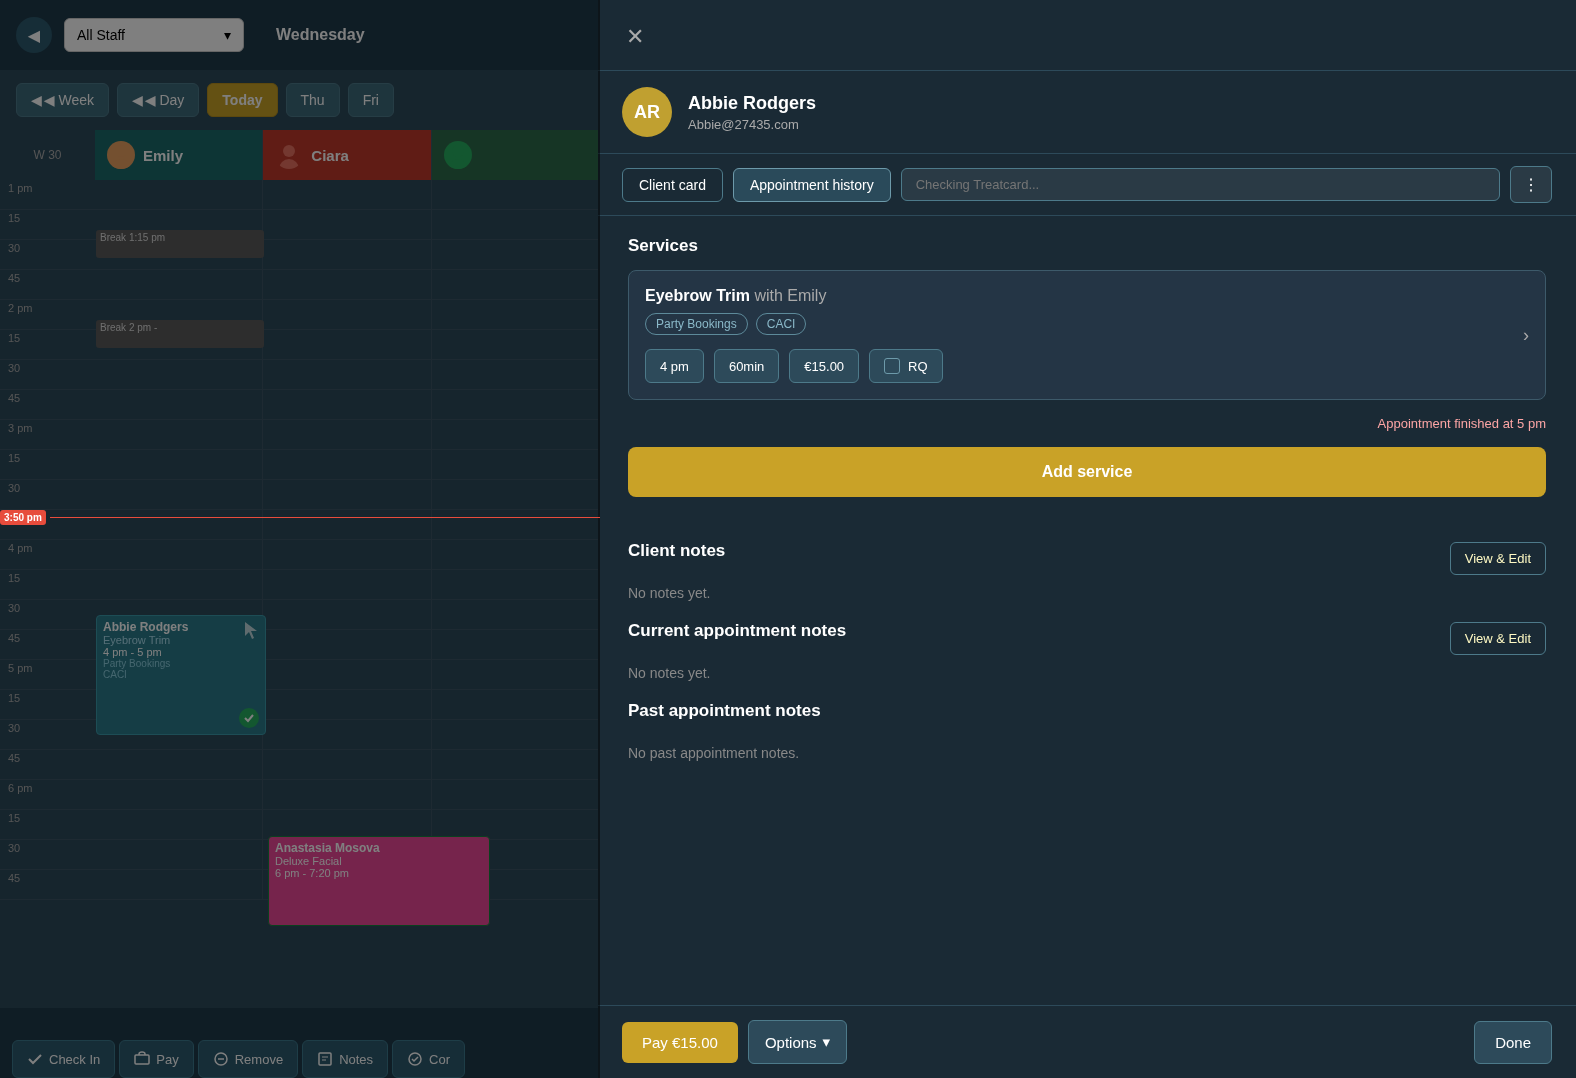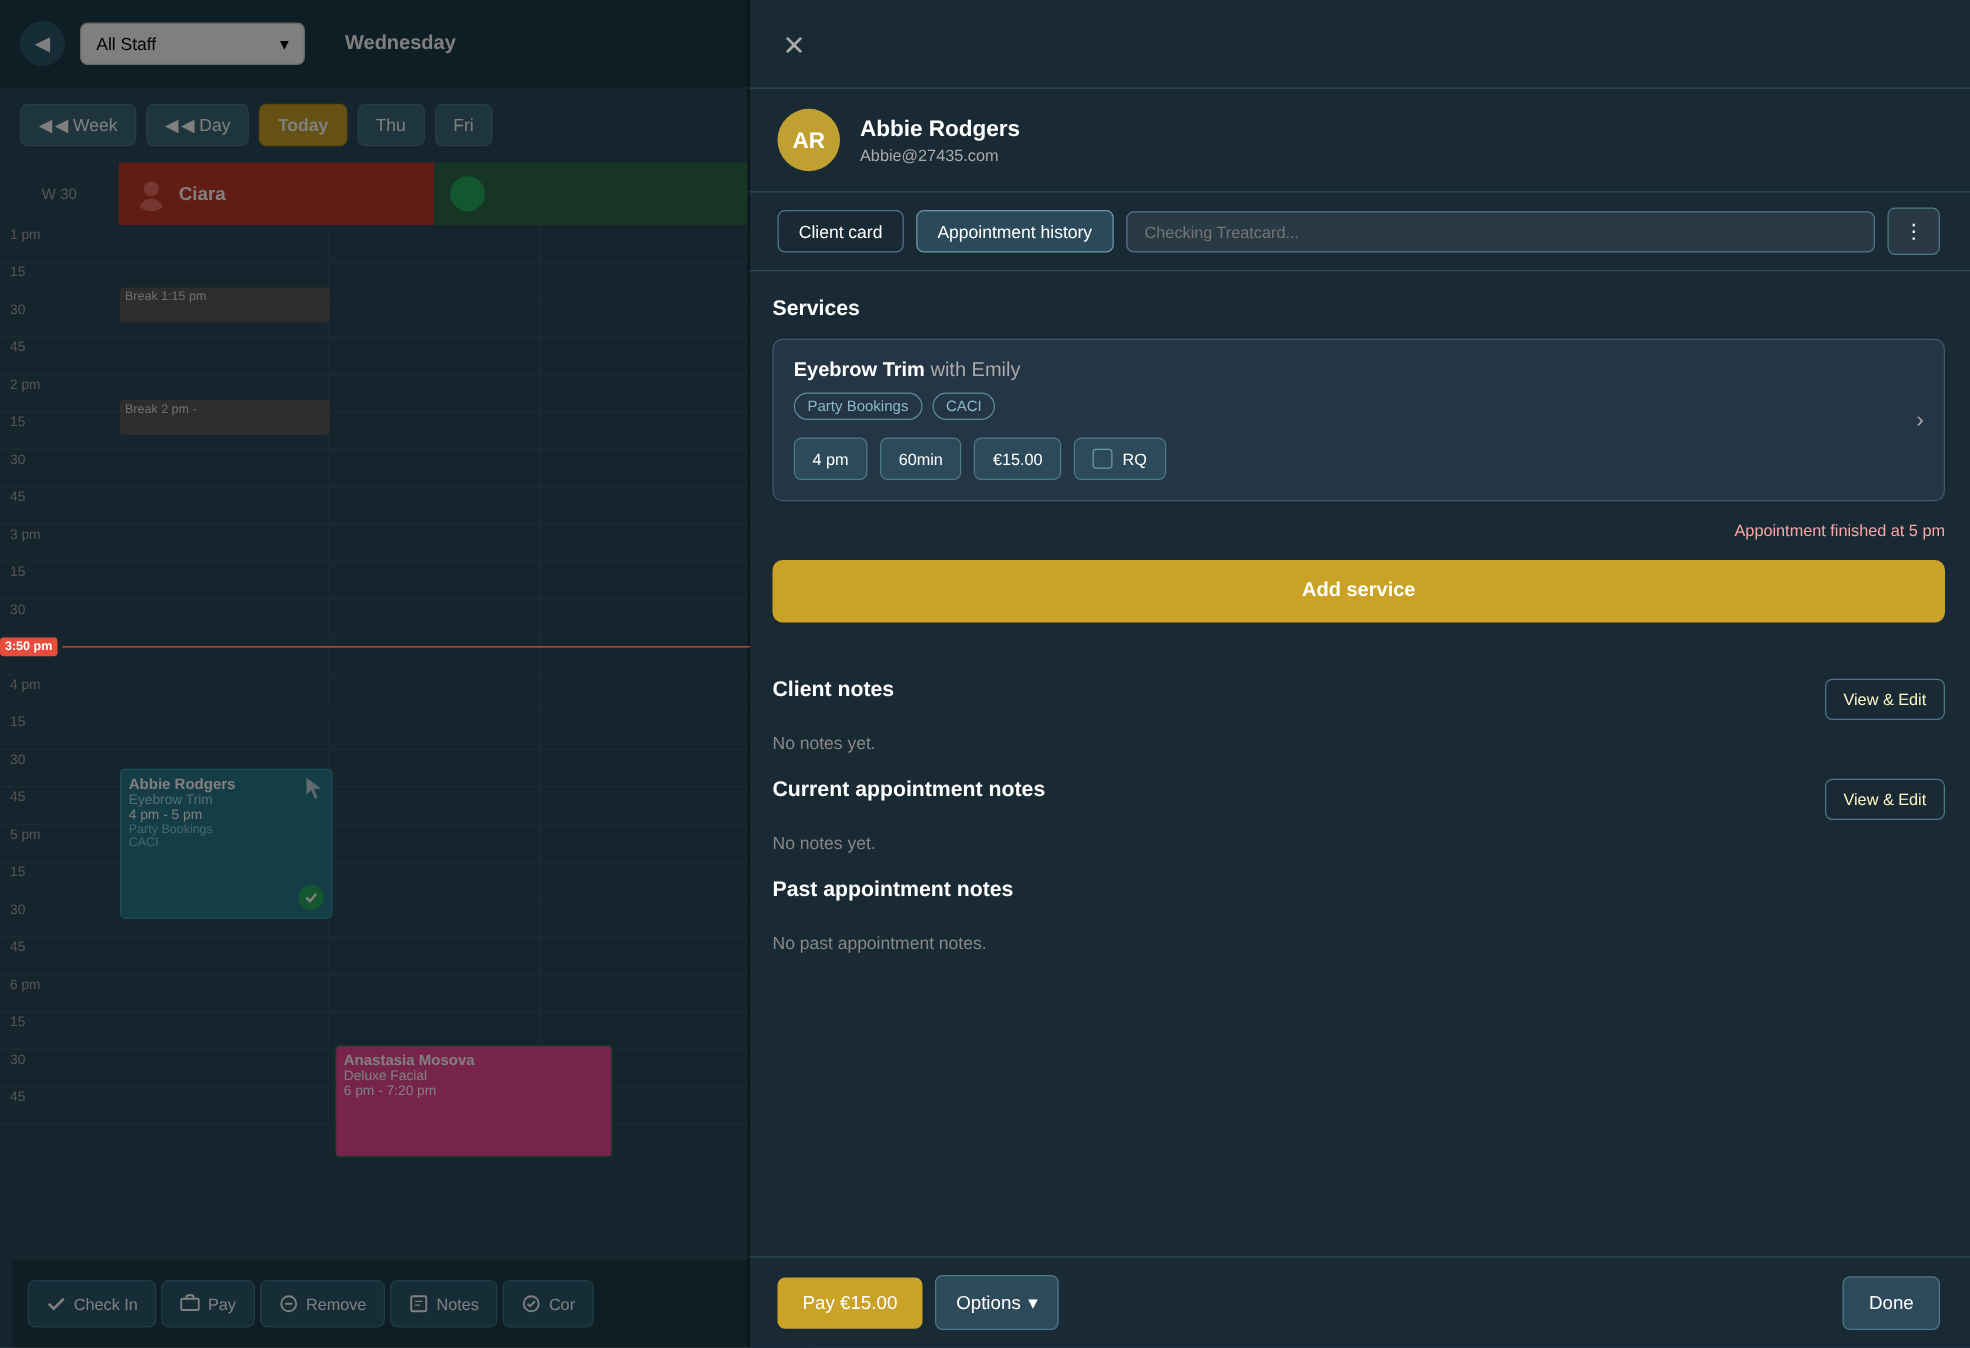--- a/index.html
+++ b/index.html
@@ -113,22 +113,22 @@
     .time-indicator-label {
       background: #e74c3c; color: white; font-size: 10px; font-weight: bold;
       padding: 2px 4px; border-radius: 3px; margin-right: 4px; white-space: nowrap;
     }
     .time-indicator-line {
       flex: 1; height: 1px; background: #e74c3c;
     }
 
     
     .bottom-bar {
-      position: absolute; bottom: 0; left: 10px; width: 640px; height: 70px;
-      background: #1e3a4a; display: flex; align-items: center; gap: 4px;
+      position: absolute; bottom: 0; left: 0; width: 640px; height: 70px;
+      background: #1e3a4a; display: flex; align-items: flex-end; gap: 4px;
       padding: 0 12px;
     }
     .action-btn {
       background: #2d5a6e; border: 1px solid #3d7a8e; border-radius: 6px;
       color: white; padding: 10px 14px; font-size: 13px; cursor: pointer;
       display: flex; align-items: center; gap: 6px; white-space: nowrap;
     }
 
     
     .right-panel {
@@ -175,21 +175,21 @@
       flex: 1; background: #2a3a45; border: 1px solid #4d7a8a; border-radius: 6px;
       color: #aaa; padding: 8px 14px; font-size: 13px;
     }
     .tab-more-btn {
       background: #2a3a45; border: 1px solid #4d7a8a; border-radius: 6px;
       color: white; padding: 8px 12px; font-size: 16px; cursor: pointer;
     }
 
     
     .panel-body {
-      flex: 1; overflow-y: auto; padding: 20px 20px;
+      flex: 1; overflow-y: auto; padding: 20px 30px;
     }
 
     
     .section-title {
       color: white; font-size: 17px; font-weight: 600; margin-bottom: 14px;
     }
     .service-card {
       background: #243545; border: 1px solid #3d5a6a; border-radius: 8px;
       padding: 16px; margin-bottom: 16px; position: relative;
     }
@@ -299,20 +299,29 @@
       <span style="margin-left:-4px">◀ Day</span>
     </button>
     <button class="nav-btn today">Today</button>
     <button class="nav-btn">Thu</button>
     <button class="nav-btn">Fri</button>
   </div>
 
   <div class="staff-headers">
     <div class="week-label">
       <span>W 30</span>
+    </div>
+    <div class="staff-col-header emily">
+      <div class="staff-avatar emily-av">
+        <svg width="28" height="28" viewBox="0 0 28 28">
+            <circle cx="14" cy="10" r="6" fill="#e8a060"></circle>
+            <circle cx="14" cy="28" r="10" fill="#e8a060"></circle>
+          </svg>
+      </div>
+      <span>Emily</span>
     </div>
     <div class="staff-col-header ciara">
       <div class="staff-avatar ciara-av">
         <svg width="28" height="28" viewBox="0 0 28 28">
             <circle cx="14" cy="10" r="6" fill="#e87060"></circle>
             <circle cx="14" cy="28" r="10" fill="#e87060"></circle>
           </svg>
       </div>
       <span>Ciara</span>
     </div>

